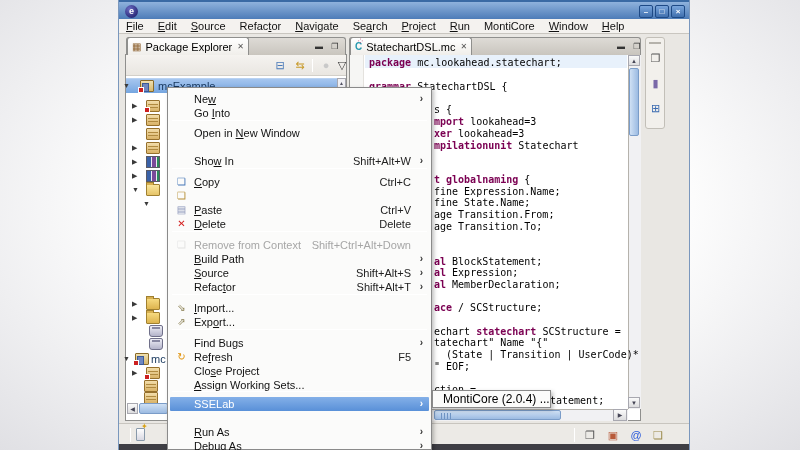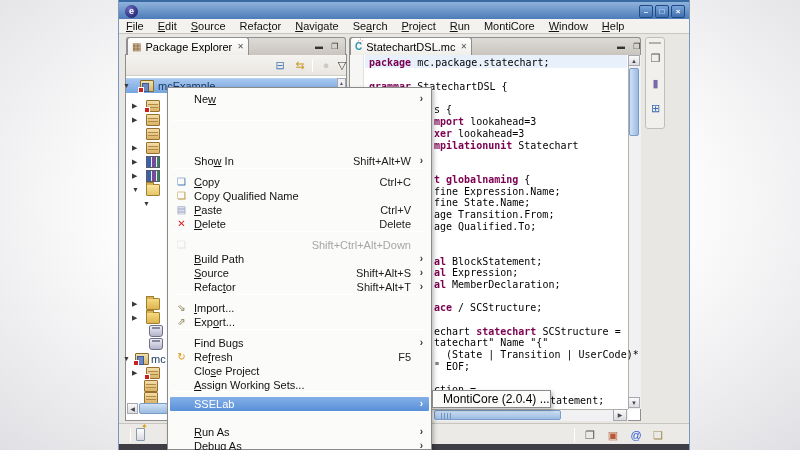--- a/index.html
+++ b/index.html
@@ -195,31 +195,31 @@
     <div class="panel-box" style="left:230px;top:54px;width:292px;height:367px;"></div>
     <div class="tab" style="left:231px;top:37px;">
       <span style="color:#2a9ab0;font-size:10px;font-weight:bold;margin-right:4px;position:relative;">C<span style="position:absolute;left:3px;top:-4px;color:#c03a6a;font-size:6px;">⁘</span></span>
       <span>StatechartDSL.mc</span>
       <span class="tab-close">✕</span>
     </div>
     <div class="minmax" style="left:498px;top:42px;">▬ ❒</div>
     <div class="ruler" style="left:231px;top:55px;width:14px;height:354px;"></div>
     <div class="curline" style="left:246px;top:55px;width:262px;height:13px;"></div>
     <div id="code">
-        <div class="cl" style="left: 250px; top: 57px;"><span class="kw">package</span><span> mc.package.statechart;</span></div>
+        <div class="cl" style="left: 250px; top: 57px;"><span class="kw">package</span><span> mc.lookahead.statechart;</span></div>
         <div class="cl" style="left: 250px; top: 81px;"><span class="kw">grammar</span><span> StatechartDSL {</span></div>
         <div class="cl" style="left: 315px; top: 104px;"><span>s {</span></div>
         <div class="cl" style="left: 315px; top: 116px;"><span class="kw">mport</span><span> lookahead=3</span></div>
         <div class="cl" style="left: 315px; top: 128px;"><span class="kw">xer</span><span> lookahead=3</span></div>
         <div class="cl" style="left: 315px; top: 140px;"><span class="kw">mpilationunit</span><span> Statechart</span></div>
         <div class="cl" style="left: 315px; top: 174px;"><span class="kw">t globalnaming</span><span> {</span></div>
         <div class="cl" style="left: 315px; top: 186px;"><span>fine Expression.Name;</span></div>
         <div class="cl" style="left: 315px; top: 197px;"><span>fine State.Name;</span></div>
         <div class="cl" style="left: 315px; top: 209px;"><span>age Transition.From;</span></div>
-        <div class="cl" style="left: 315px; top: 221px;"><span>age Qualified.To;</span></div>
+        <div class="cl" style="left: 315px; top: 221px;"><span>age Transition.To;</span></div>
         <div class="cl" style="left: 315px; top: 256px;"><span class="kw">al</span><span> BlockStatement;</span></div>
         <div class="cl" style="left: 315px; top: 267px;"><span class="kw">al</span><span> Expression;</span></div>
         <div class="cl" style="left: 315px; top: 279px;"><span class="kw">al</span><span> MemberDeclaration;</span></div>
         <div class="cl" style="left: 315px; top: 302px;"><span class="kw">ace</span><span> / SCStructure;</span></div>
         <div class="cl" style="left: 315px; top: 326px;"><span>echart </span><span class="kw">statechart</span><span> SCStructure =</span></div>
         <div class="cl" style="left: 315px; top: 337px;"><span>tatechart" Name "{"</span></div>
         <div class="cl" style="left: 315px; top: 349px;"><span>  (State | Transition | UserCode)*</span></div>
         <div class="cl" style="left: 315px; top: 361px;"><span>" EOF;</span></div>
         <div class="cl" style="left: 315px; top: 384px;"><span>ction =</span></div>
         <div class="cl" style="left: 431px; top: 395px;"><span>tatement;</span></div>
@@ -256,46 +256,52 @@
       <div class="msep" style="top: 32px;"></div>
       <div class="msep" style="top: 80px;"></div>
       <div class="msep" style="top: 143px;"></div>
       <div class="msep" style="top: 206px;"></div>
       <div class="msep" style="top: 241px;"></div>
       <div class="msep" style="top: 303px;"></div>
       <div class="mi" style="top: 4px;">
         <span class="mi-label">Ne<u>w</u></span>
         <span class="mi-arrow">›</span>
       </div>
+      <div class="mi" style="top: 18px;">
+        <span class="mi-label">Go <u>I</u>nto</span>
+      </div>
+      <div class="mi" style="top: 38px;">
+        <span class="mi-label">Open in <u>N</u>ew Window</span>
+      </div>
       <div class="mi" style="top: 66px;">
         <span class="mi-label">Sho<u>w</u> In</span>
         <span class="mi-accel">Shift+Alt+W</span>
         <span class="mi-arrow">›</span>
       </div>
       <div class="mi" style="top: 87px;">
         <span class="mi-ic" style="color: rgb(74, 122, 184);">❏</span>
         <span class="mi-label"><u>C</u>opy</span>
         <span class="mi-accel">Ctrl+C</span>
       </div>
       <div class="mi" style="top: 101px;">
         <span class="mi-ic" style="color: rgb(184, 146, 58);">❏</span>
-        <span class="mi-label">Copy Qualified Name</span>
       </div>
       <div class="mi" style="top: 115px;">
         <span class="mi-ic" style="color: rgb(138, 148, 184);">▤</span>
         <span class="mi-label"><u>P</u>aste</span>
         <span class="mi-accel">Ctrl+V</span>
       </div>
       <div class="mi" style="top: 129px;">
         <span class="mi-ic" style="color: rgb(212, 32, 32);">✕</span>
         <span class="mi-label"><u>D</u>elete</span>
         <span class="mi-accel">Delete</span>
       </div>
       <div class="mi dis" style="top: 150px;">
         <span class="mi-ic" style="color: rgb(196, 196, 196);">❏</span>
+        <span class="mi-label">Remove from Context</span>
         <span class="mi-accel">Shift+Ctrl+Alt+Down</span>
       </div>
       <div class="mi" style="top: 164px;">
         <span class="mi-label"><u>B</u>uild Path</span>
         <span class="mi-arrow">›</span>
       </div>
       <div class="mi" style="top: 178px;">
         <span class="mi-label"><u>S</u>ource</span>
         <span class="mi-accel">Shift+Alt+S</span>
         <span class="mi-arrow">›</span>

